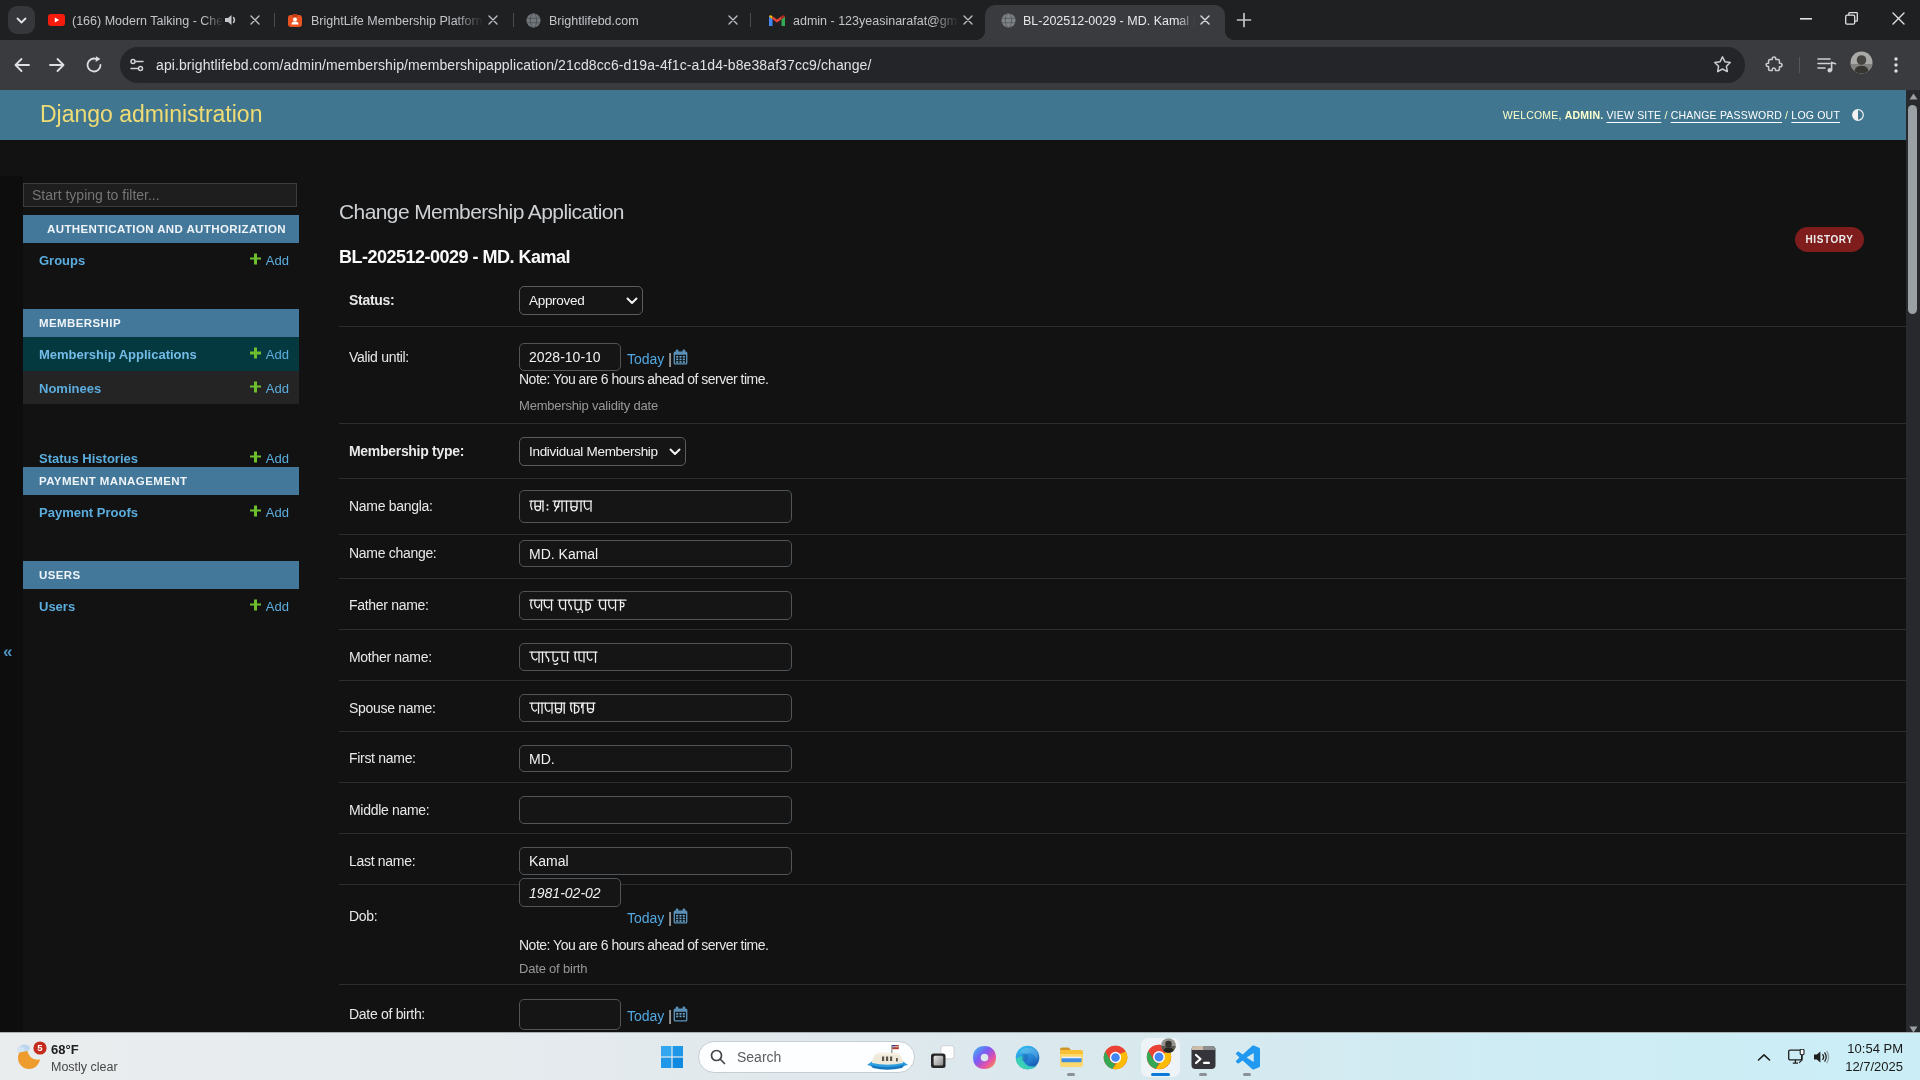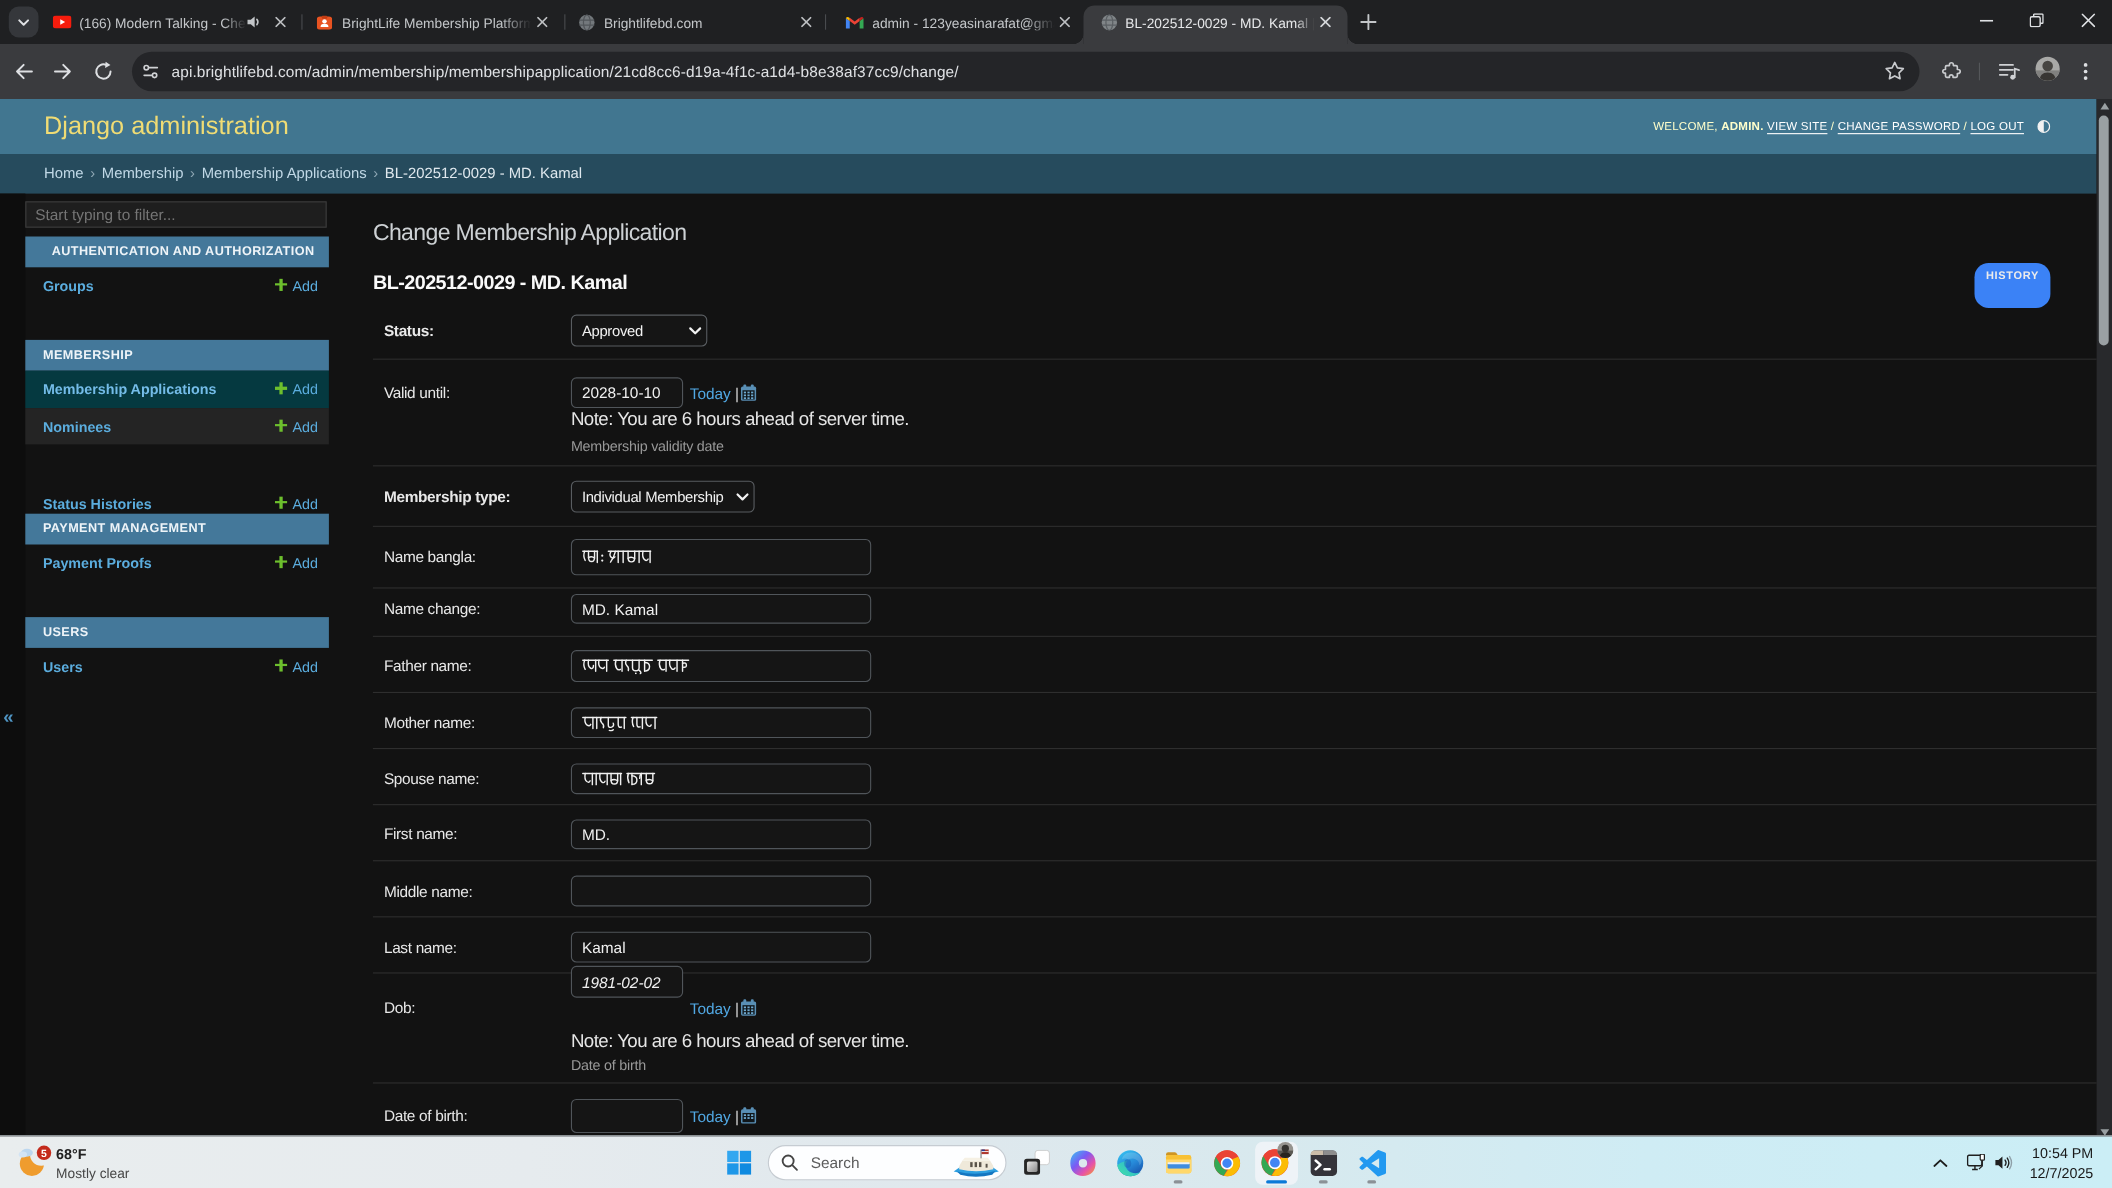--- a/index.html
+++ b/index.html
@@ -45,21 +45,21 @@
   
   .flabel { position:absolute; left:349px; font-size:14px; letter-spacing:-0.3px; color:#e8e8e8; transform:translateY(-50%); }
   .rowline { position:absolute; left:339px; width:1567px; height:1px; background:#2e2e2e; }
   .tinput { position:absolute; left:519px; background:#151515; border:1px solid #50555a; border-radius:5px;
     color:#f0f0f0; font-size:14px; line-height:1; padding-left:9px; display:flex; align-items:center; }
   .sel { position:absolute; left:519px; background:#151515; border:1px solid #595d61; border-radius:5px;
     color:#f2f2f2; font-size:13.5px; letter-spacing:-0.3px; display:flex; align-items:center; padding-left:9px; }
   .sel svg { position:absolute; right:4px; top:50%; transform:translateY(-50%); }
   .today { font-size:14px; color:#51a8e3; }
   .pipe { color:#d8d8d8; font-size:14px; }
-  .note { position:absolute; left:519px; font-size:17px; letter-spacing:-0.5px; color:#e6e6e6; }
+  .note { position:absolute; left:519px; font-size:14px; letter-spacing:-0.5px; color:#e6e6e6; }
   .help { position:absolute; left:519px; font-size:13px; letter-spacing:-0.2px; color:#989898; }
 
   
   #taskbar { position:absolute; left:0; top:1032px; width:1920px; height:48px;
     background:linear-gradient(90deg,#e9edee 0%,#e6ebee 25%,#dfe8ed 45%,#d8e9ee 60%,#cfecf4 78%,#cbeef6 100%);
     border-top:1px solid #aab1b5; }
 </style>
 </head>
 <body>
 <div id="tabstrip">
@@ -210,21 +210,20 @@
 </div>
 <div id="page">
   <div id="djheader">
     <div id="djtitle">Django administration</div>
     <div id="usertools">WELCOME, <b>ADMIN.</b> <a>VIEW SITE</a> / <a>CHANGE PASSWORD</a> / <a>LOG OUT</a></div>
     <svg class="abs" style="right:42px;top:19px" width="12" height="12">
         <circle cx="6" cy="6" r="5.3" fill="none" stroke="#f2f2f2" stroke-width="1.2"></circle>
         <path d="M6 0.7 A5.3 5.3 0 0 0 6 11.3 Z" fill="#f2f2f2"></path>
       </svg>
   </div>
-  <div id="breadcrumbs"><a>Home</a><span class="sep">›</span><a>Membership</a><span class="sep">›</span><a>Membership Applications</a><span class="sep">›</span>BL-202512-0029 - MD. Kamal</div>
 
   <div class="abs" style="left:0;top:86px;width:23px;height:856px;background:#0d0d0d;"></div>
   <input class="abs" style="left: 23px; top: 93px; width: 274px; height: 24px; background: rgb(30, 30, 30); border: 1px solid rgb(60, 60, 60); color: rgb(138, 138, 138); font-size: 14px; font-family: inherit; padding-left: 8px;" placeholder="Start typing to filter...">
   <div class="navcap" style="top:125px;padding-left:24px;">AUTHENTICATION AND AUTHORIZATION</div>
   <div class="navrow" style="top:153px;">
       <span class="mod">Groups</span>
       <span class="addwrap"><span class="plus"></span>Add</span>
     </div>
   <div class="navcap" style="top:219px;">MEMBERSHIP</div>
   <div class="navrow" style="top:247px;height:34px;background:#053940;">
@@ -245,21 +244,21 @@
       <span class="addwrap"><span class="plus"></span>Add</span>
     </div>
   <div class="navcap" style="top:471px;">USERS</div>
   <div class="navrow" style="top:499px;">
       <span class="mod">Users</span>
       <span class="addwrap"><span class="plus"></span>Add</span>
     </div>
   <div class="abs" style="left:3px;top:552px;font-size:17px;font-weight:bold;color:#4f94c2;">«</div>
 
   <div class="abs" style="left:339px;top:110px;font-size:21px;letter-spacing:-0.6px;color:#cdd1d4;">Change Membership Application</div>
-  <div class="abs" style="left:1795px;top:137px;width:69px;height:41px;border-radius:13px;background:#3b82f6;color:#ececec;font-size:10px;font-weight:bold;letter-spacing:0.6px;text-align:center;line-height:25px;margin-top:12px;">HISTORY</div>
+  <div class="abs" style="left:1795px;top:137px;width:69px;height:25px;border-radius:13px;background:#7f1d1d;color:#ececec;font-size:10px;font-weight:bold;letter-spacing:0.6px;text-align:center;line-height:25px;">HISTORY</div>
   <div class="abs" style="left:339px;top:157px;font-size:18px;letter-spacing:-0.5px;font-weight:bold;color:#fafafa;">BL-202512-0029 - MD. Kamal</div>
 
   <div class="flabel" style="top:210px;font-weight:bold;">Status:</div>
   <div class="sel" style="top:196px;width:124px;height:29px;">Approved<svg width="12" height="8">
         <path d="M1.5 1.5 L6 6 L10.5 1.5" stroke="#f2f2f2" stroke-width="2" fill="none" stroke-linecap="round" stroke-linejoin="round"></path>
       </svg></div>
   <div class="rowline" style="top:236px;"></div>
 
   <div class="flabel" style="top:267px;">Valid until:</div>
   <div class="tinput" style="top:253px;width:102px;height:28px;">2028-10-10</div>

